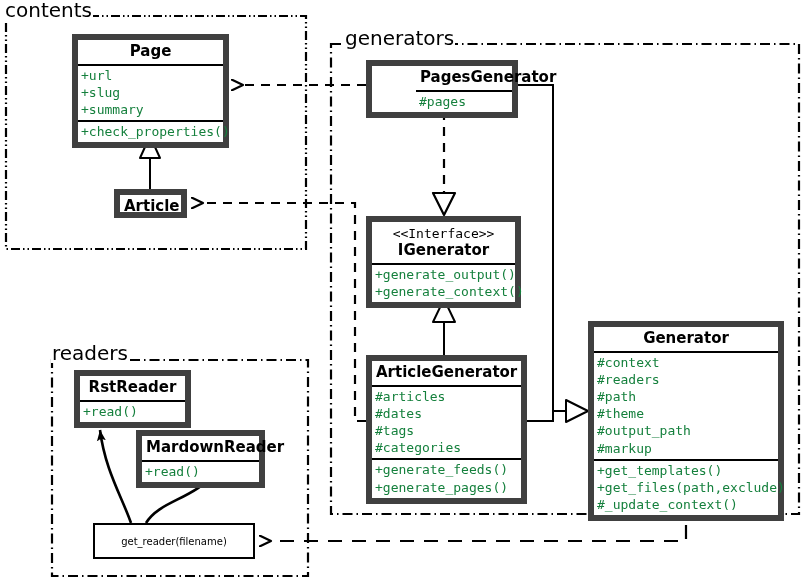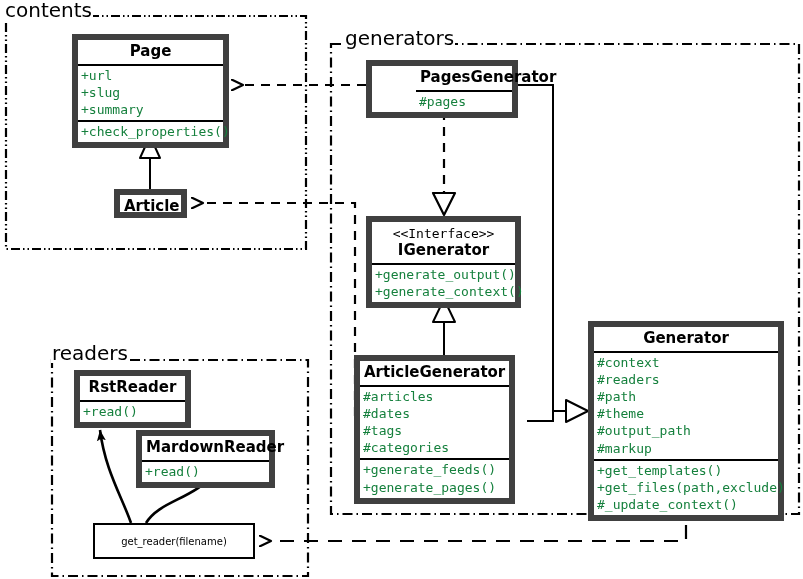--- a/index.html
+++ b/index.html
@@ -181,21 +181,21 @@
     <div class="uml-title" style="padding-top:4px;">
       <span class="uml-stereotype">&lt;&lt;Interface&gt;&gt;</span>
       <span>IGenerator</span>
     </div>
     <div class="uml-compartment uml-sep">
       <div>+generate_output()</div>
       <div>+generate_context()</div>
     </div>
   </div>
 
-  <div class="uml-box" style="left:354px; top:355px; width:161px;">
+  <div class="uml-box" style="left:366px; top:355px; width:161px;">
     <div class="uml-title">ArticleGenerator</div>
     <div class="uml-compartment uml-sep">
       <div>#articles</div>
       <div>#dates</div>
       <div>#tags</div>
       <div>#categories</div>
     </div>
     <div class="uml-compartment uml-sep">
       <div>+generate_feeds()</div>
       <div>+generate_pages()</div>
@@ -219,21 +219,21 @@
     </div>
   </div>
 
   <div class="uml-box" style="left:74px; top:370px; width:117px;">
     <div class="uml-title">RstReader</div>
     <div class="uml-compartment uml-sep">
       <div>+read()</div>
     </div>
   </div>
 
-  <div class="uml-box" style="left:136px; top:430px; width:139px;">
+  <div class="uml-box" style="left:136px; top:430px; width:129px;">
     <div class="uml-title">MardownReader</div>
     <div class="uml-compartment uml-sep">
       <div>+read()</div>
     </div>
   </div>
 
   <div class="plain-box" style="left:93px; top:523px; width:162px; height:36px;">
     <span>get_reader(filename)</span>
   </div>
 

